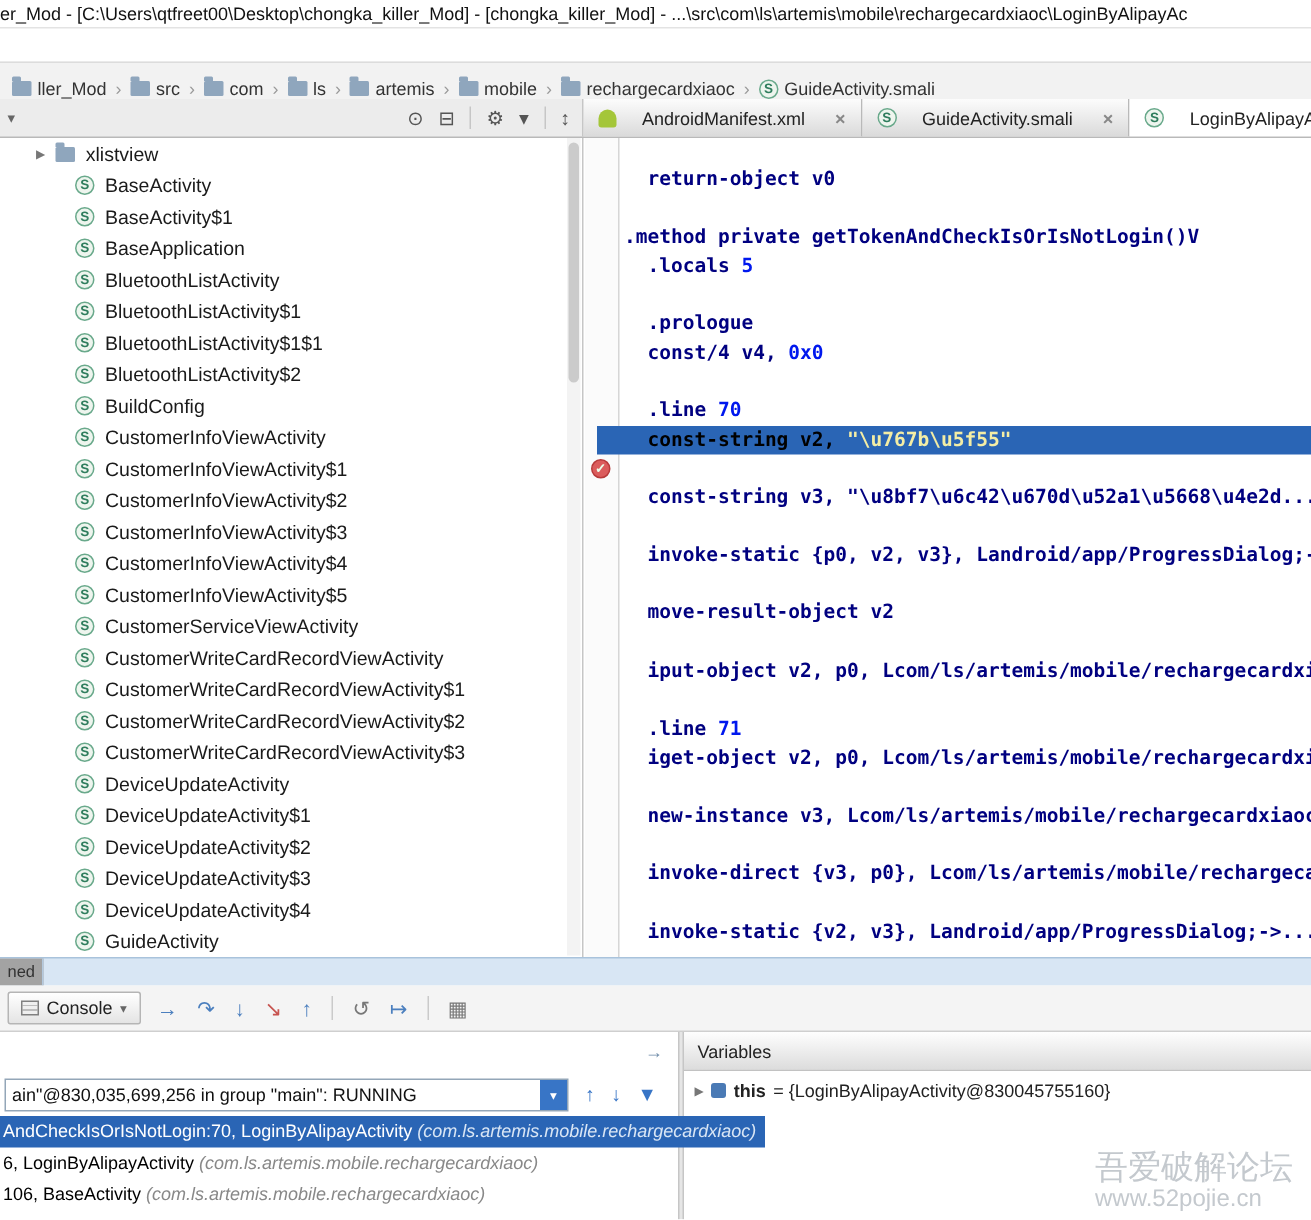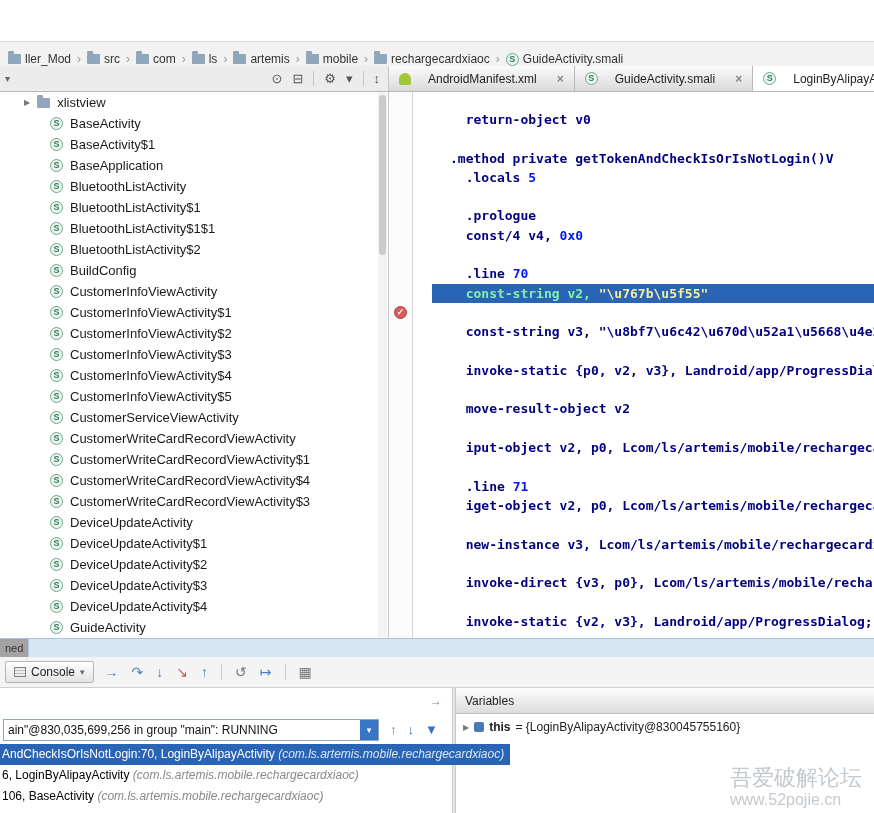--- a/index.html
+++ b/index.html
@@ -40,24 +40,24 @@
   .tree-row { display:flex; align-items:center; height:21px; gap:7px; padding-left:50px; white-space:nowrap; cursor:default; }
   .tree-row.folder { padding-left:24px; }
   .tw { color:#777; font-size:8px; }
   .tree-label { color:#1a1a1a; }
   .tree-scrollbar { position:absolute; right:1px; top:0; width:9px; height:545px; background:#f3f3f3; }
   .tree-thumb { position:absolute; left:1px; top:3px; width:7px; height:160px; background:#cbcbcb; border-radius:4px; }
 
   .editor { position:absolute; left:390px; top:0; right:0; height:546px; background:#ffffff; overflow:hidden; }
   .editor-gutter { position:absolute; left:0; top:0; width:23px; height:100%; background:#fbfbfb; border-right:1px solid #d6d6d6; }
   .bp { position:absolute; left:4px; width:13px; height:13px; background:#db5c5c; border:1px solid #b73a3a; border-radius:50%; color:#eaffea; font-size:9px; line-height:11px; text-align:center; font-weight:bold; }
-  .code-area { position:absolute; left:42px; top:0; right:0; height:100%; padding-top:18px; font-family:"DejaVu Sans Mono", monospace; font-size:13px; font-weight:bold; color:#000080; }
+  .code-area { position:absolute; left:8px; top:0; right:0; height:100%; padding-top:18px; font-family:"DejaVu Sans Mono", monospace; font-size:13px; font-weight:bold; color:#000080; }
   .cl { height:19.3px; line-height:19.3px; white-space:pre; padding-left:18px; overflow:hidden; }
   .cl.hl { background:#2a65b5; }
-  .cl.hl .seg { color:#86efac; }
+  .cl.hl .seg { color:#000000; }
   .cl.hl .seg.str { color:#f4eda5; }
   .seg.num { color:#0018ee; }
 
   
   .debug-bar { position:absolute; top:638px; left:0; right:0; height:19px; background:#d8e6f4; border-top:1px solid #a9c3dc; display:flex; align-items:stretch; }
   .debug-mini-tab { background:#a3a3a3; border-right:1px solid #b4c9de; display:flex; align-items:center; padding:0 5px; font-size:11px; color:#333; }
   .console-row { position:absolute; top:657px; left:0; right:0; height:31px; background:#f4f4f4; border-bottom:1px solid #cfcfcf; display:flex; align-items:center; padding-left:5px; gap:11px; }
   .console-tab { display:inline-flex; align-items:center; gap:5px; border:1px solid #b5b5b5; background:linear-gradient(#ffffff,#e4e4e4); padding:3px 8px; font-size:12px; border-radius:2px; }
   .console-ic { width:12px; height:10px; border:1px solid #808080; background:repeating-linear-gradient(#efefef 0 2px, #bdbdbd 2px 3px); }
   .ct-caret { color:#666; font-size:9px; }
@@ -89,20 +89,23 @@
   .vname { font-weight:bold; color:#222; }
   .vval { color:#222; }
   .watermark { position:absolute; right:12px; bottom:4px; text-align:left; color:#c4c9ce; line-height:1.15; }
   .wm1 { font-size:22px; }
   .wm2 { font-size:16px; }
 </style>
 </head>
 <body>
 
 <div class="app">
+  <div class="title-bar">
+    <span>er_Mod - [C:\Users\qtfreet00\Desktop\chongka_killer_Mod] - [chongka_killer_Mod] - ...\src\com\ls\artemis\mobile\rechargecardxiaoc\LoginByAlipayAc</span>
+  </div>
 
 
   <div class="breadcrumb-bar">
       <span class="crumb">
         <span class="fic"></span>
         <span class="crumb-label">ller_Mod</span>
       </span>
       <span class="crumb-sep">›</span>
       <span class="crumb">
         <span class="fic"></span>
@@ -243,21 +246,21 @@
           <div class="tree-row">
             <span class="sic">S</span>
             <span class="tree-label">CustomerWriteCardRecordViewActivity</span>
           </div>
           <div class="tree-row">
             <span class="sic">S</span>
             <span class="tree-label">CustomerWriteCardRecordViewActivity$1</span>
           </div>
           <div class="tree-row">
             <span class="sic">S</span>
-            <span class="tree-label">CustomerWriteCardRecordViewActivity$4</span>
+            <span class="tree-label">CustomerWriteCardRecordViewActivity$2</span>
           </div>
           <div class="tree-row">
             <span class="sic">S</span>
             <span class="tree-label">CustomerWriteCardRecordViewActivity$3</span>
           </div>
           <div class="tree-row">
             <span class="sic">S</span>
             <span class="tree-label">DeviceUpdateActivity</span>
           </div>
           <div class="tree-row">

